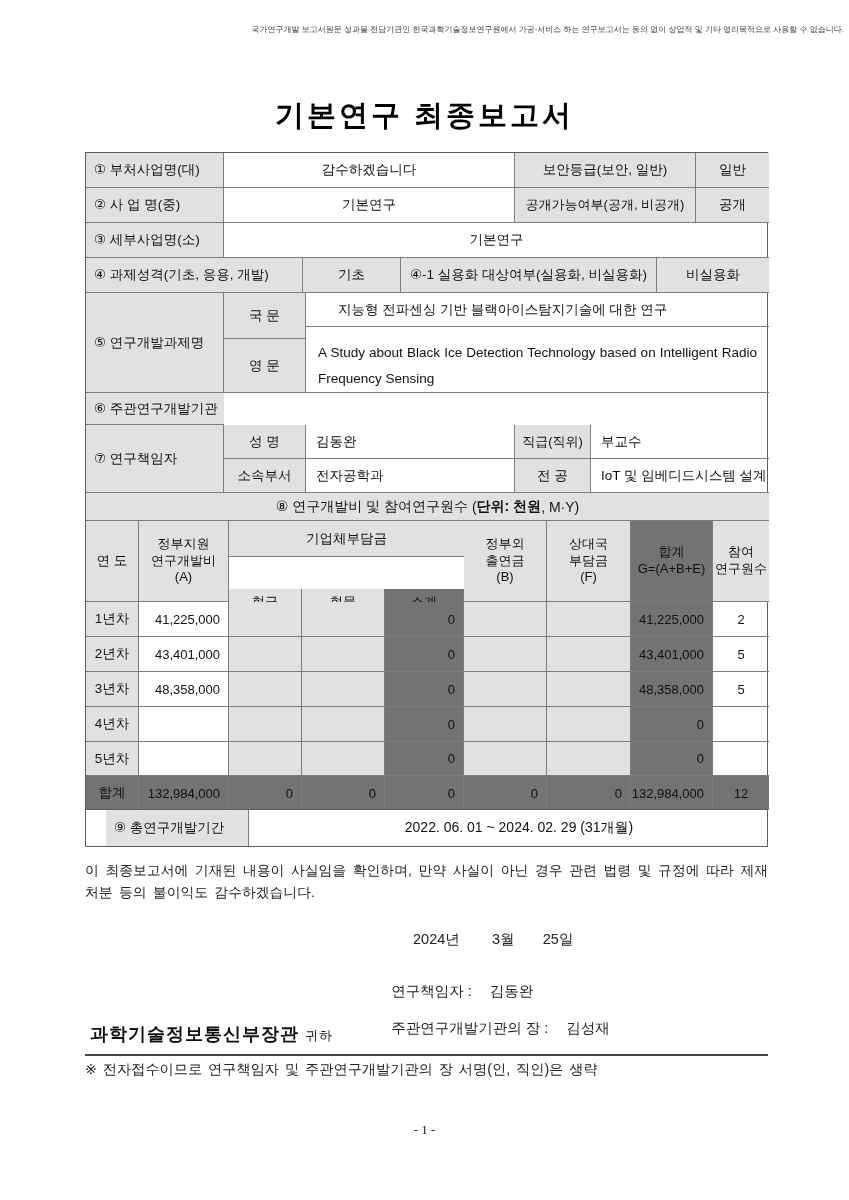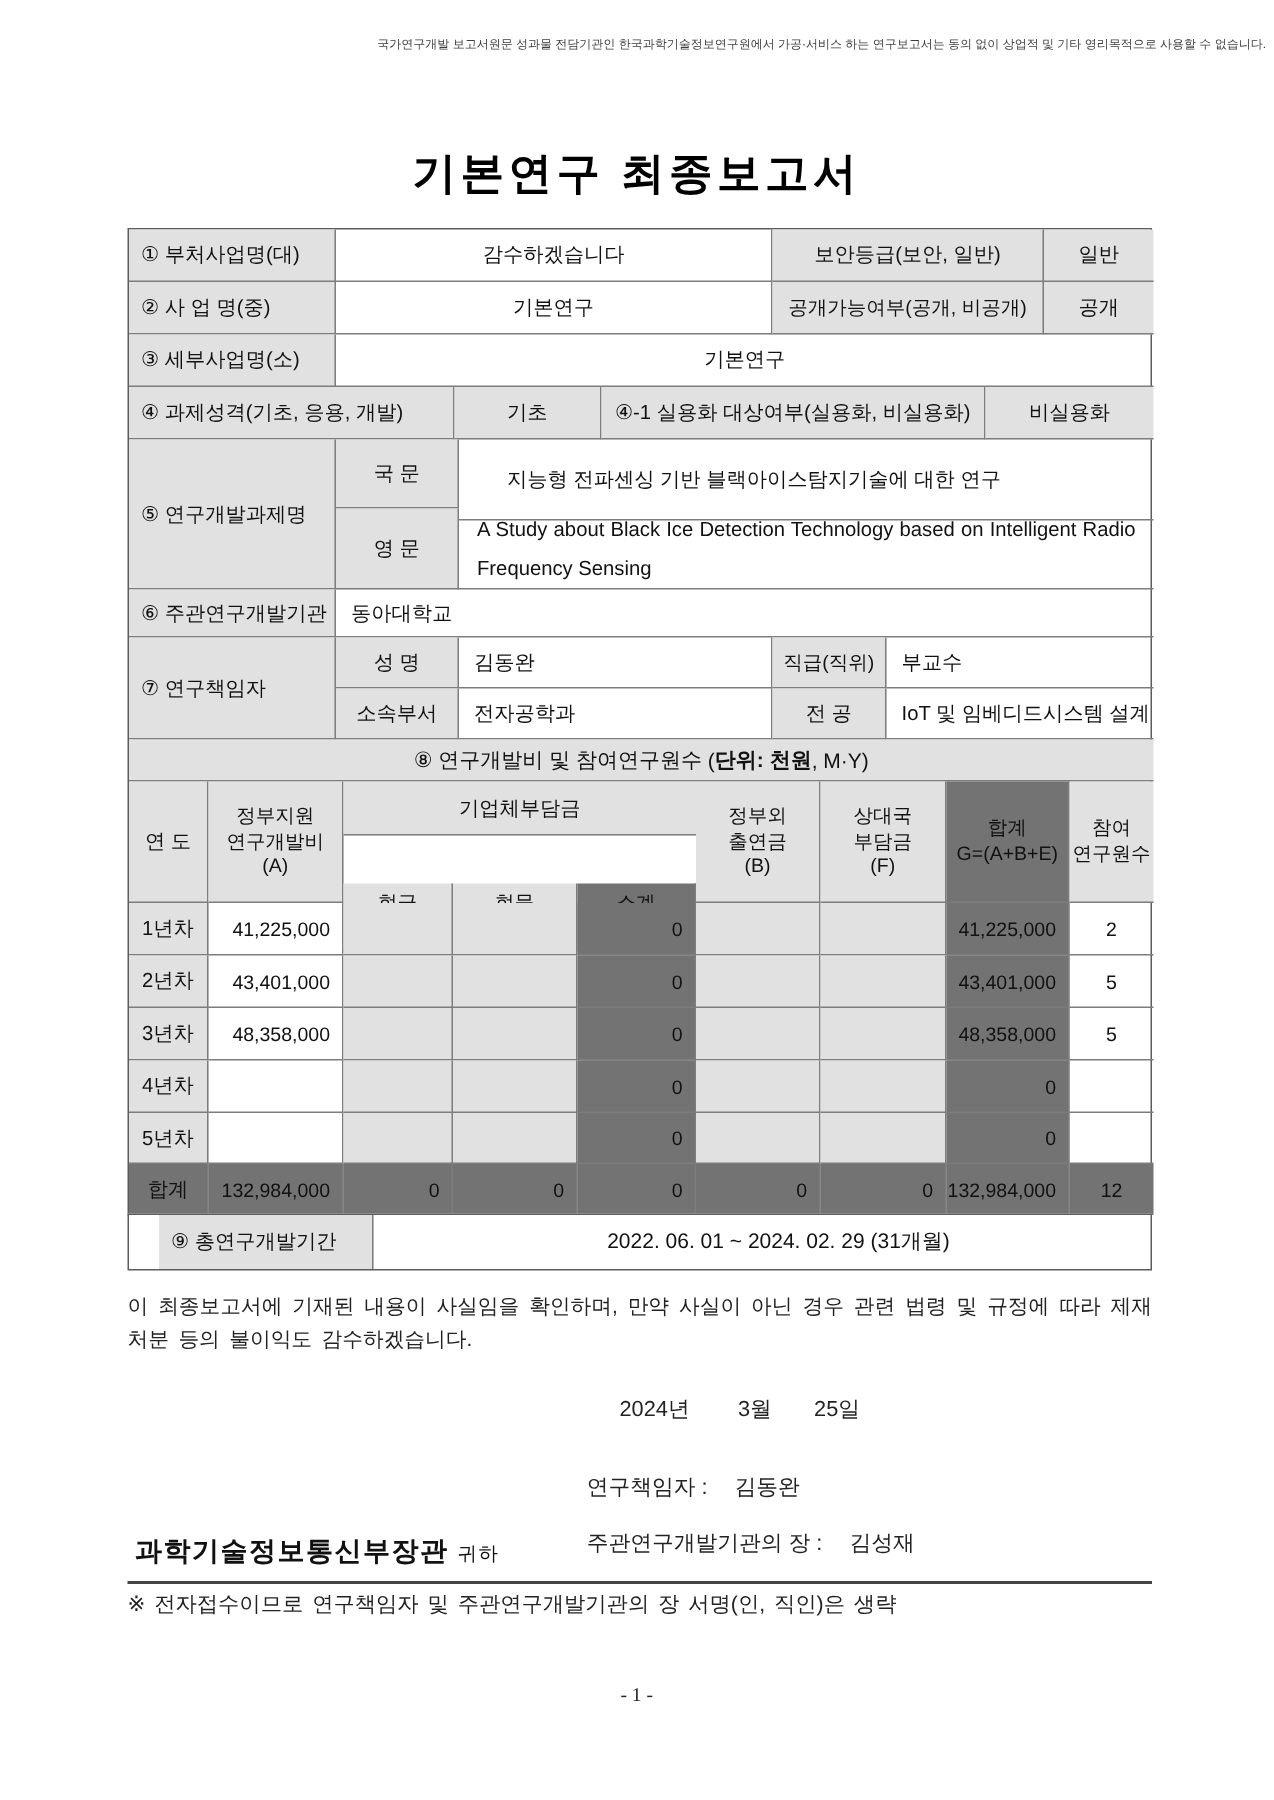--- a/index.html
+++ b/index.html
@@ -82,34 +82,33 @@
       <div class="c g" style="width:98px;">기초</div>
       <div class="c g" style="width:256px;">④-1 실용화 대상여부(실용화, 비실용화)</div>
       <div class="c g" style="width:112px;">비실용화</div>
     </div>
 
     <div class="row" style="height:100px;">
       <div class="c g llab" style="width:138px; height:100px;">⑤ 연구개발과제명</div>
       <div class="col" style="width:545px;">
         <div class="row" style="height:46px;">
           <div class="c g" style="width:82px; height:46px;">국 문</div>
-          <div class="c left" style="width:463px; height:54px;padding-left:32px;">지능형 전파센싱 기반 블랙아이스탐지기술에 대한 연구</div>
+          <div class="c left" style="width:463px; height:34px;padding-left:32px;">지능형 전파센싱 기반 블랙아이스탐지기술에 대한 연구</div>
         </div>
         <div class="row" style="height:54px;">
           <div class="c g" style="width:82px; height:54px;">영 문</div>
           <div class="c" style="width:463px; height:54px; align-items:center;">
             <span class="eng">A Study about Black Ice Detection Technology based on Intelligent Radio Frequency Sensing</span>
           </div>
         </div>
       </div>
     </div>
 
     <div class="row" style="height:32px;">
       <div class="c g llab" style="width:138px;">⑥ 주관연구개발기관</div>
-      <div class="c left" style="width:545px;">동아대학교</div>
     </div>
 
     <div class="row" style="height:68px;">
       <div class="c g llab" style="width:138px; height:68px;">⑦ 연구책임자</div>
       <div class="col" style="width:545px;">
         <div class="row" style="height:34px;">
           <div class="c g" style="width:82px; height:34px;">성 명</div>
           <div class="c left" style="width:209px; height:34px;">김동완</div>
           <div class="c g" style="width:76px; height:34px; font-size:13px;">직급(직위)</div>
           <div class="c left" style="width:178px; height:34px;">부교수</div>

